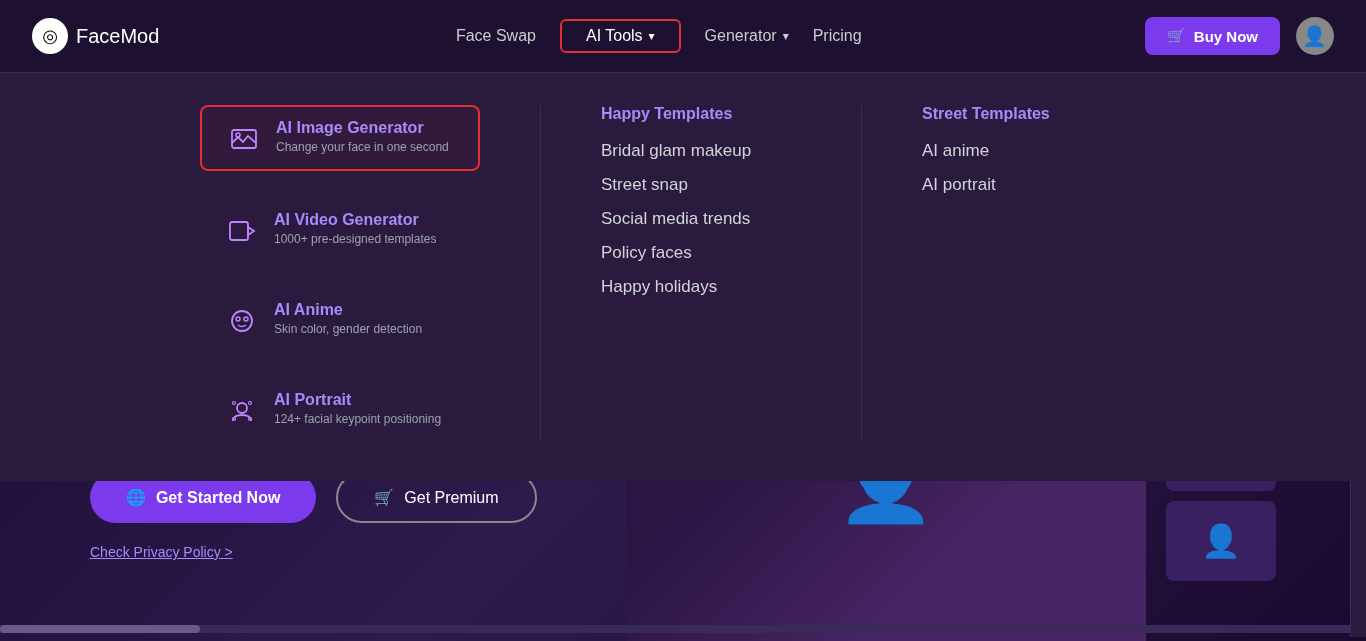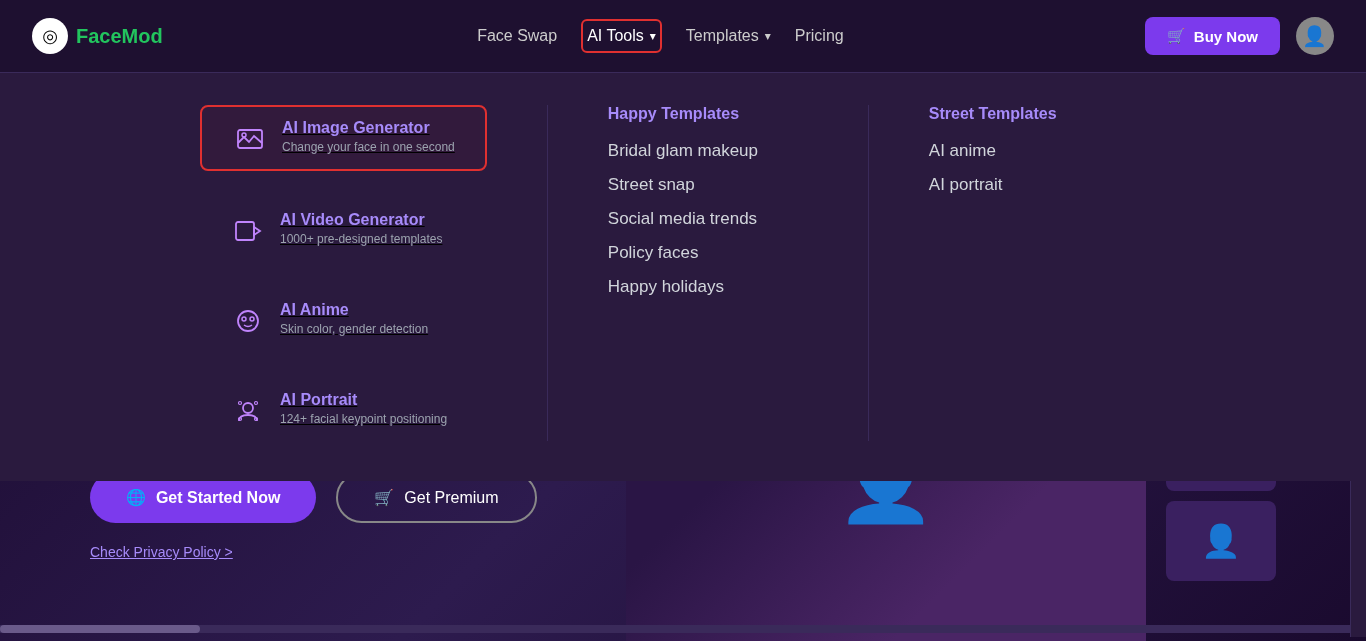--- a/index.html
+++ b/index.html
@@ -32,42 +32,42 @@
       width: 36px;
       height: 36px;
       background: #fff;
       border-radius: 50%;
       display: flex;
       align-items: center;
       justify-content: center;
       font-size: 18px;
     }
     .logo-text {
-      color: #22c55e;
+      color: #ffffff;
       font-size: 20px;
-      font-weight: 700;
+      font-weight: 400;
     }
     .navbar-center {
       display: flex;
       align-items: center;
       gap: 24px;
       margin-left: 13px;
     }
     .nav-link {
       color: #ccc;
       font-size: 16px;
       cursor: pointer;
       text-decoration: none;
     }
     .nav-ai-tools {
       color: #fff;
       font-size: 16px;
       cursor: pointer;
       border: 2px solid #e03030;
-      padding: 6px 4px;
+      padding: 6px 24px;
       border-radius: 6px;
       display: flex;
       align-items: center;
       gap: 6px;
     }
     .navbar-right {
       display: flex;
       align-items: center;
       gap: 16px;
     }
@@ -116,23 +116,22 @@
       display: flex;
       flex-direction: column;
       gap: 28px;
       min-width: 280px;
     }
     .menu-item {
       display: flex;
       align-items: flex-start;
       gap: 14px;
       cursor: pointer;
-      padding: 12px 30px;
+      padding: 12px 24px;
       border-radius: 8px;
-      text-decoration: underline;
     }
     .menu-item.active {
       border: 2px solid #e03030;
       background: rgba(224,48,48,0.05);
     }
     .menu-item-icon {
       width: 36px;
       height: 36px;
       display: flex;
       align-items: center;
@@ -304,21 +303,21 @@
     <span class="logo-text">FaceMod</span>
   </div>
 
   <div class="navbar-center">
     <a class="nav-link">Face Swap</a>
     <div class="nav-ai-tools">
       <span>AI Tools</span>
       <span class="chevron">▾</span>
     </div>
     <div style="display:flex;align-items:center;gap:6px;">
-      <a class="nav-link">Templates</a>
+      <a class="nav-link">Generator</a>
       <span style="color:#ccc;font-size:12px;">▾</span>
     </div>
     <a class="nav-link">Pricing</a>
   </div>
 
   <div class="navbar-right">
     <button class="buy-now-btn">
       <span>🛒</span>
       <span>Buy Now</span>
     </button>

